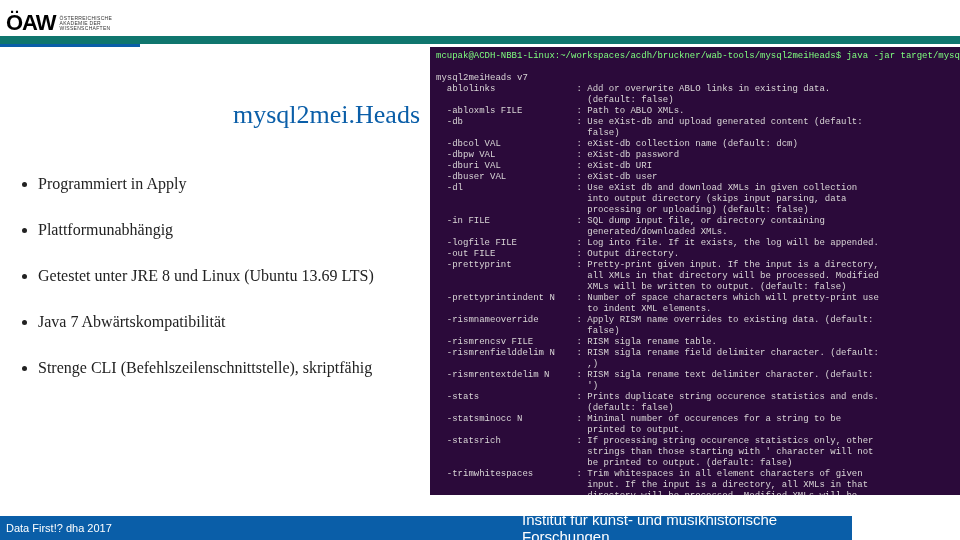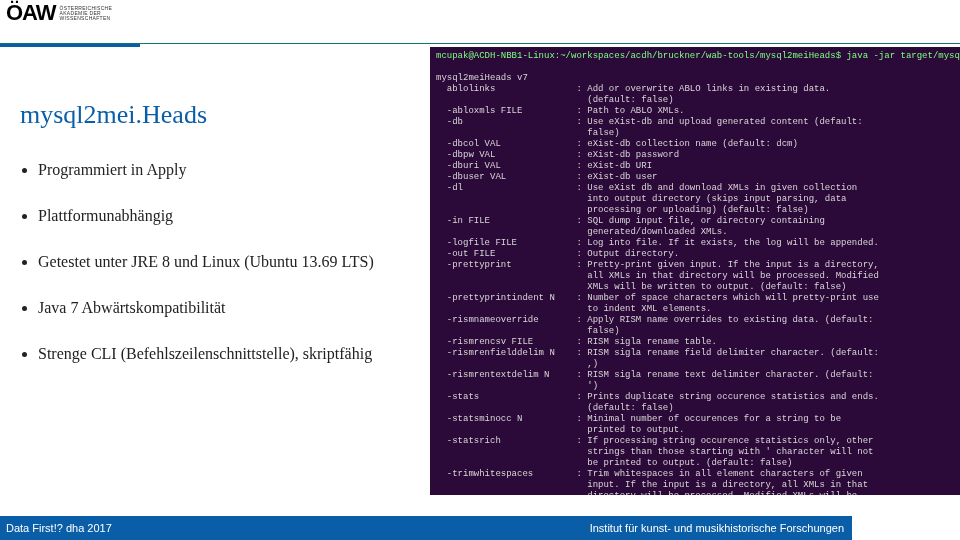--- a/index.html
+++ b/index.html
@@ -1,33 +1,33 @@
 <!DOCTYPE html>
 <html><head>
 <meta charset="utf-8">
 <style>
   * { box-sizing: border-box; margin: 0; padding: 0; }
   html, body { width: 960px; height: 540px; font-family: Georgia, 'Times New Roman', serif; background: #fff; overflow: hidden; }
   .slide { position: relative; width: 960px; height: 540px; }
-  .header { position: relative; height: 44px; width: 100%; border-bottom: 1px solid #0f766e; display: flex; align-items: flex-start; }
+  .header { position: relative; height: 44px; width: 100%; border-bottom: 8px solid #0f766e; display: flex; align-items: flex-end; }
   .logo-block { display: flex; align-items: center; padding-left: 6px; }
   .logo-text { font-family: Arial, sans-serif; font-weight: 700; font-size: 22px; color: #000; letter-spacing: -1px; }
   .logo-sub { font-size: 5px; line-height: 5px; color: #333; margin-left: 4px; font-family: Arial, sans-serif; text-transform: uppercase; letter-spacing: 0.3px; }
   .header-title { position: absolute; right: 10px; top: 2px; font-size: 27px; color: #444; font-family: Georgia, serif; }
   .content { position: absolute; left: 20px; top: 100px; width: 400px; }
-  .section-title { font-size: 26px; color: #0a5ea8; font-family: Georgia, serif; margin-bottom: 30px; }
+  .section-title { font-size: 26px; color: #0a5ea8; font-family: Georgia, serif; margin-bottom: 44px; text-align: right; }
   ul.bullets { list-style: none; }
   ul.bullets li { position: relative; padding-left: 18px; font-size: 16px; color: #222; margin-bottom: 26px; line-height: 1.25; font-family: Georgia, serif; }
   ul.bullets li::before { content: ""; position: absolute; left: 2px; top: 8px; width: 5px; height: 5px; border-radius: 50%; background: #222; }
   .terminal { position: absolute; right: 0; top: 47px; width: 530px; height: 448px; background: #2b0a3a; color: #d9d6d6; font-family: "Courier New", monospace; font-size: 9px; line-height: 11px; padding: 4px 6px; white-space: pre; overflow: hidden; }
   .terminal .pr { color: #7fff7f; }
   .footer { position: absolute; left: 0; bottom: 0; width: 852px; height: 24px; display: flex; }
   .footer-left { width: 145px; background: #0a5ea8; color: #fff; font-size: 11px; font-family: Arial, sans-serif; display: flex; align-items: center; padding-left: 6px; }
   .footer-mid { flex: 1; background: #0a5ea8; }
-  .footer-right { width: 330px; background: #0a5ea8; color: #fff; font-size: 11px; font-family: Arial, sans-serif; display: flex; align-items: center; justify-content: flex-end; padding-right: 8px; }
+  .footer-right { width: 330px; background: #0a5ea8; color: #fff; font-size: 15px; font-family: Arial, sans-serif; display: flex; align-items: center; justify-content: flex-end; padding-right: 8px; }
   .blue-bar { position: absolute; left: 0; top: 44px; width: 140px; height: 3px; background: #0a5ea8; }
 </style>
 </head>
 <body>
 
 <div class="slide">
 
   <div class="header">
     <div class="logo-block">
       <span class="logo-text">ÖAW</span>

